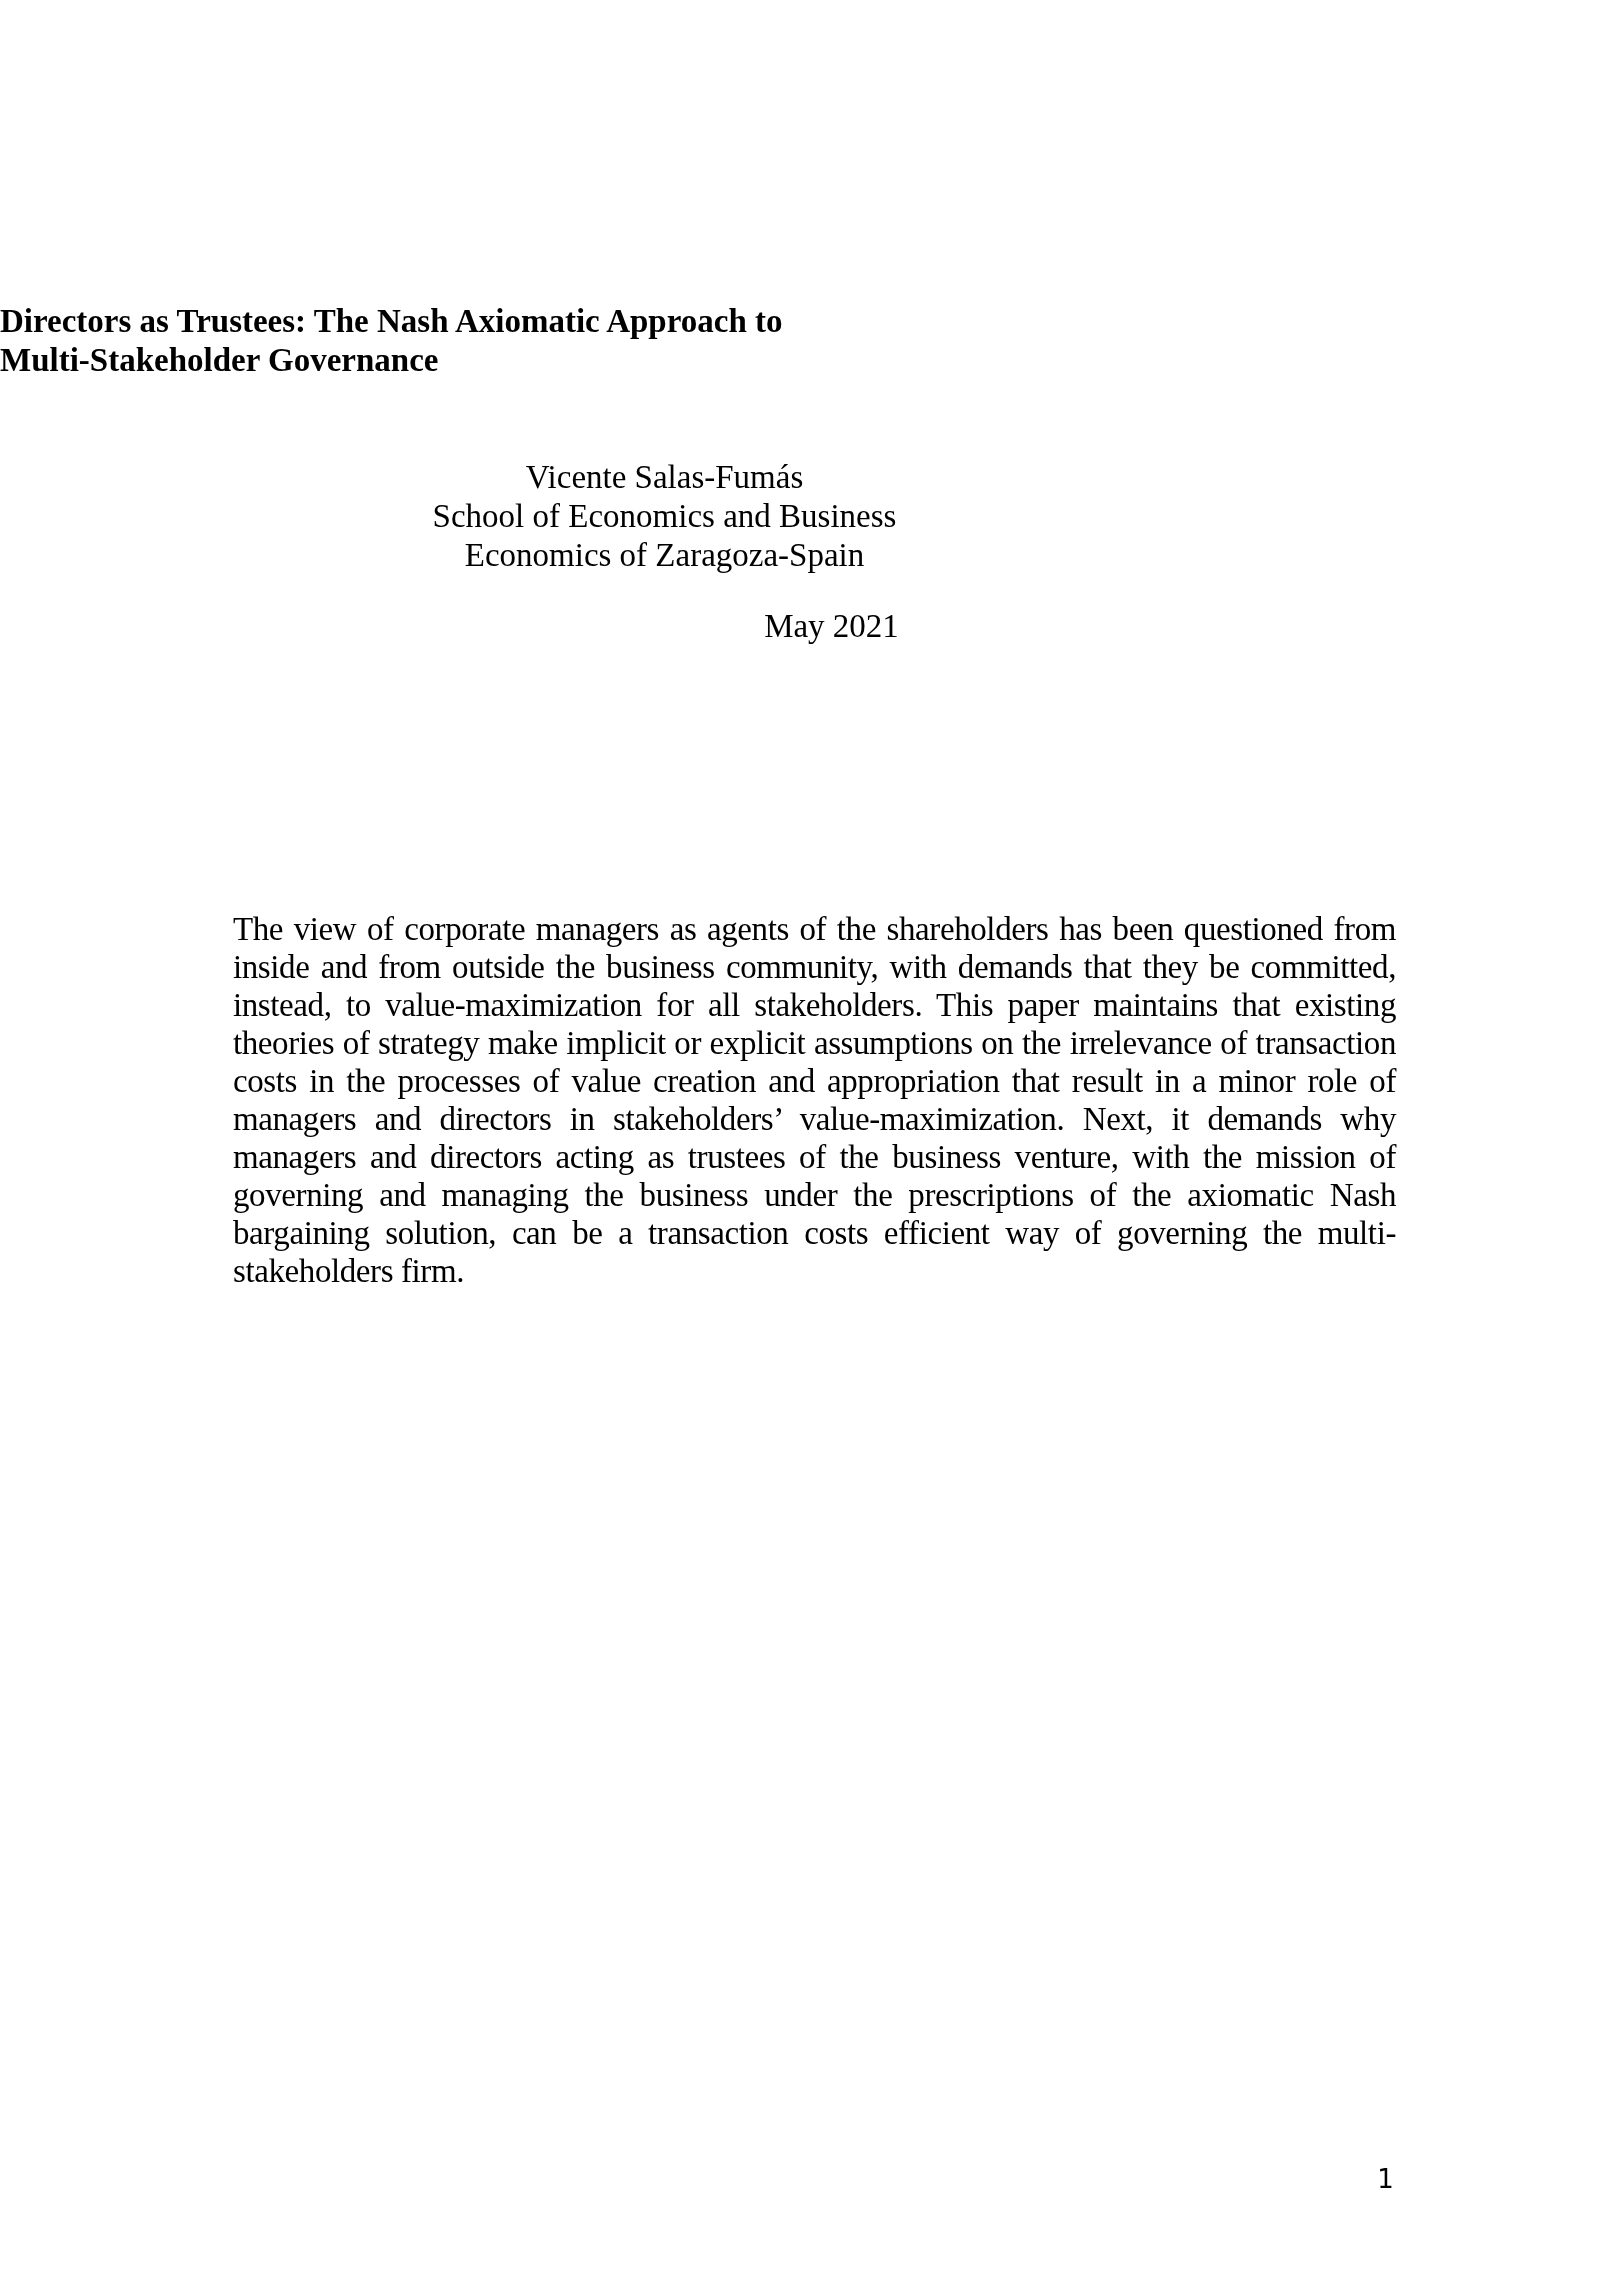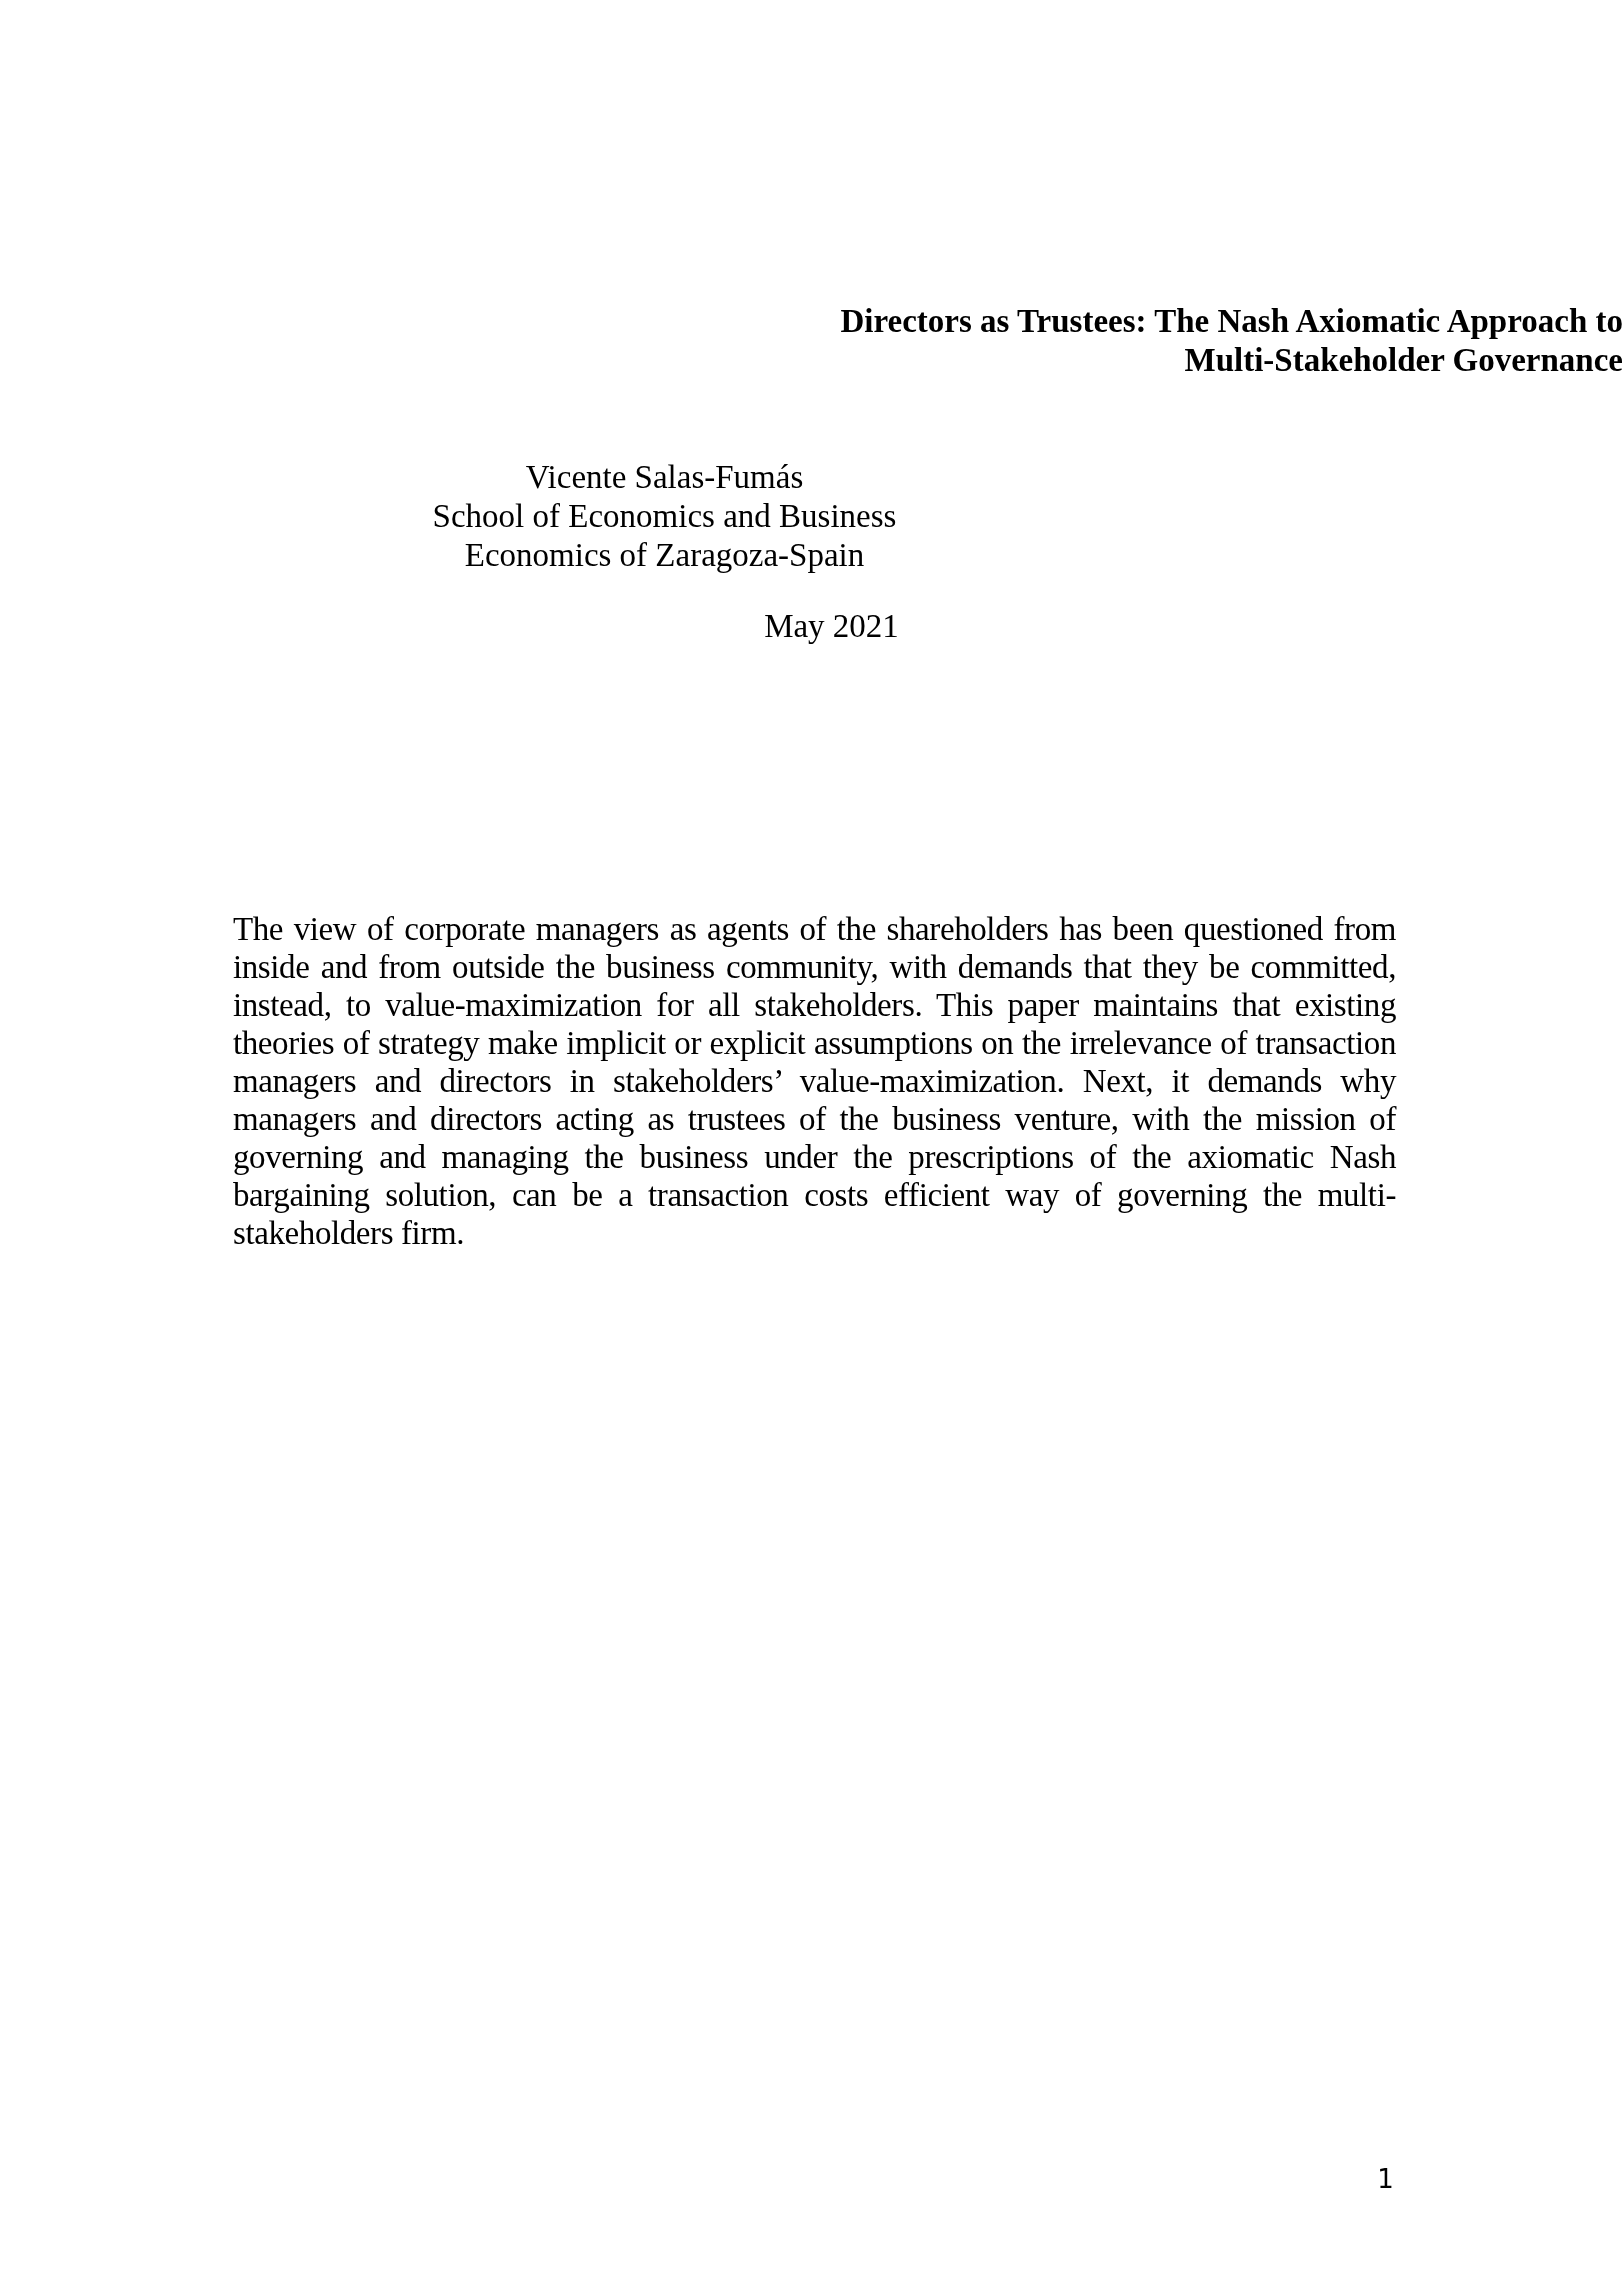--- a/index.html
+++ b/index.html
@@ -20,21 +20,21 @@
       left: 0; top: 0;
       width: 1623px;
       height: 2295px;
       background: #ffffff;
     }
     .title-block {
       position: absolute;
       left: 0;
       width: 1623px;
       top: 302px;
-      text-align: right;
+      text-align: left;
       font-weight: bold;
       font-size: 33px;
       line-height: 39px;
     }
     .title-line { display: block; }
     .author-block {
       position: absolute;
       left: 0;
       width: 1305px;
       top: 458px;
@@ -111,20 +111,21 @@
   </div>
 
   <div class="date">May 2021</div>
 
 
   <div class="abstract-body">
     <span class="abstract-line">The view of corporate managers as agents of the shareholders has been questioned from</span>
     <span class="abstract-line">inside and from outside the business community, with demands that they be committed,</span>
     <span class="abstract-line">instead, to value-maximization for all stakeholders. This paper maintains that existing</span>
     <span class="abstract-line">theories of strategy make implicit or explicit assumptions on the irrelevance of transaction</span>
+    <span class="abstract-line">costs in the processes of value creation and appropriation that result in a minor role of</span>
     <span class="abstract-line">managers and directors in stakeholders’ value-maximization. Next, it demands why</span>
     <span class="abstract-line">managers and directors acting as trustees of the business venture, with the mission of</span>
     <span class="abstract-line">governing and managing the business under the prescriptions of the axiomatic Nash</span>
     <span class="abstract-line">bargaining solution, can be a transaction costs efficient way of governing the multi-</span>
     <span class="abstract-line last">stakeholders firm.</span>
   </div>
 
   <div class="page-number">1</div>
 
 </div>

